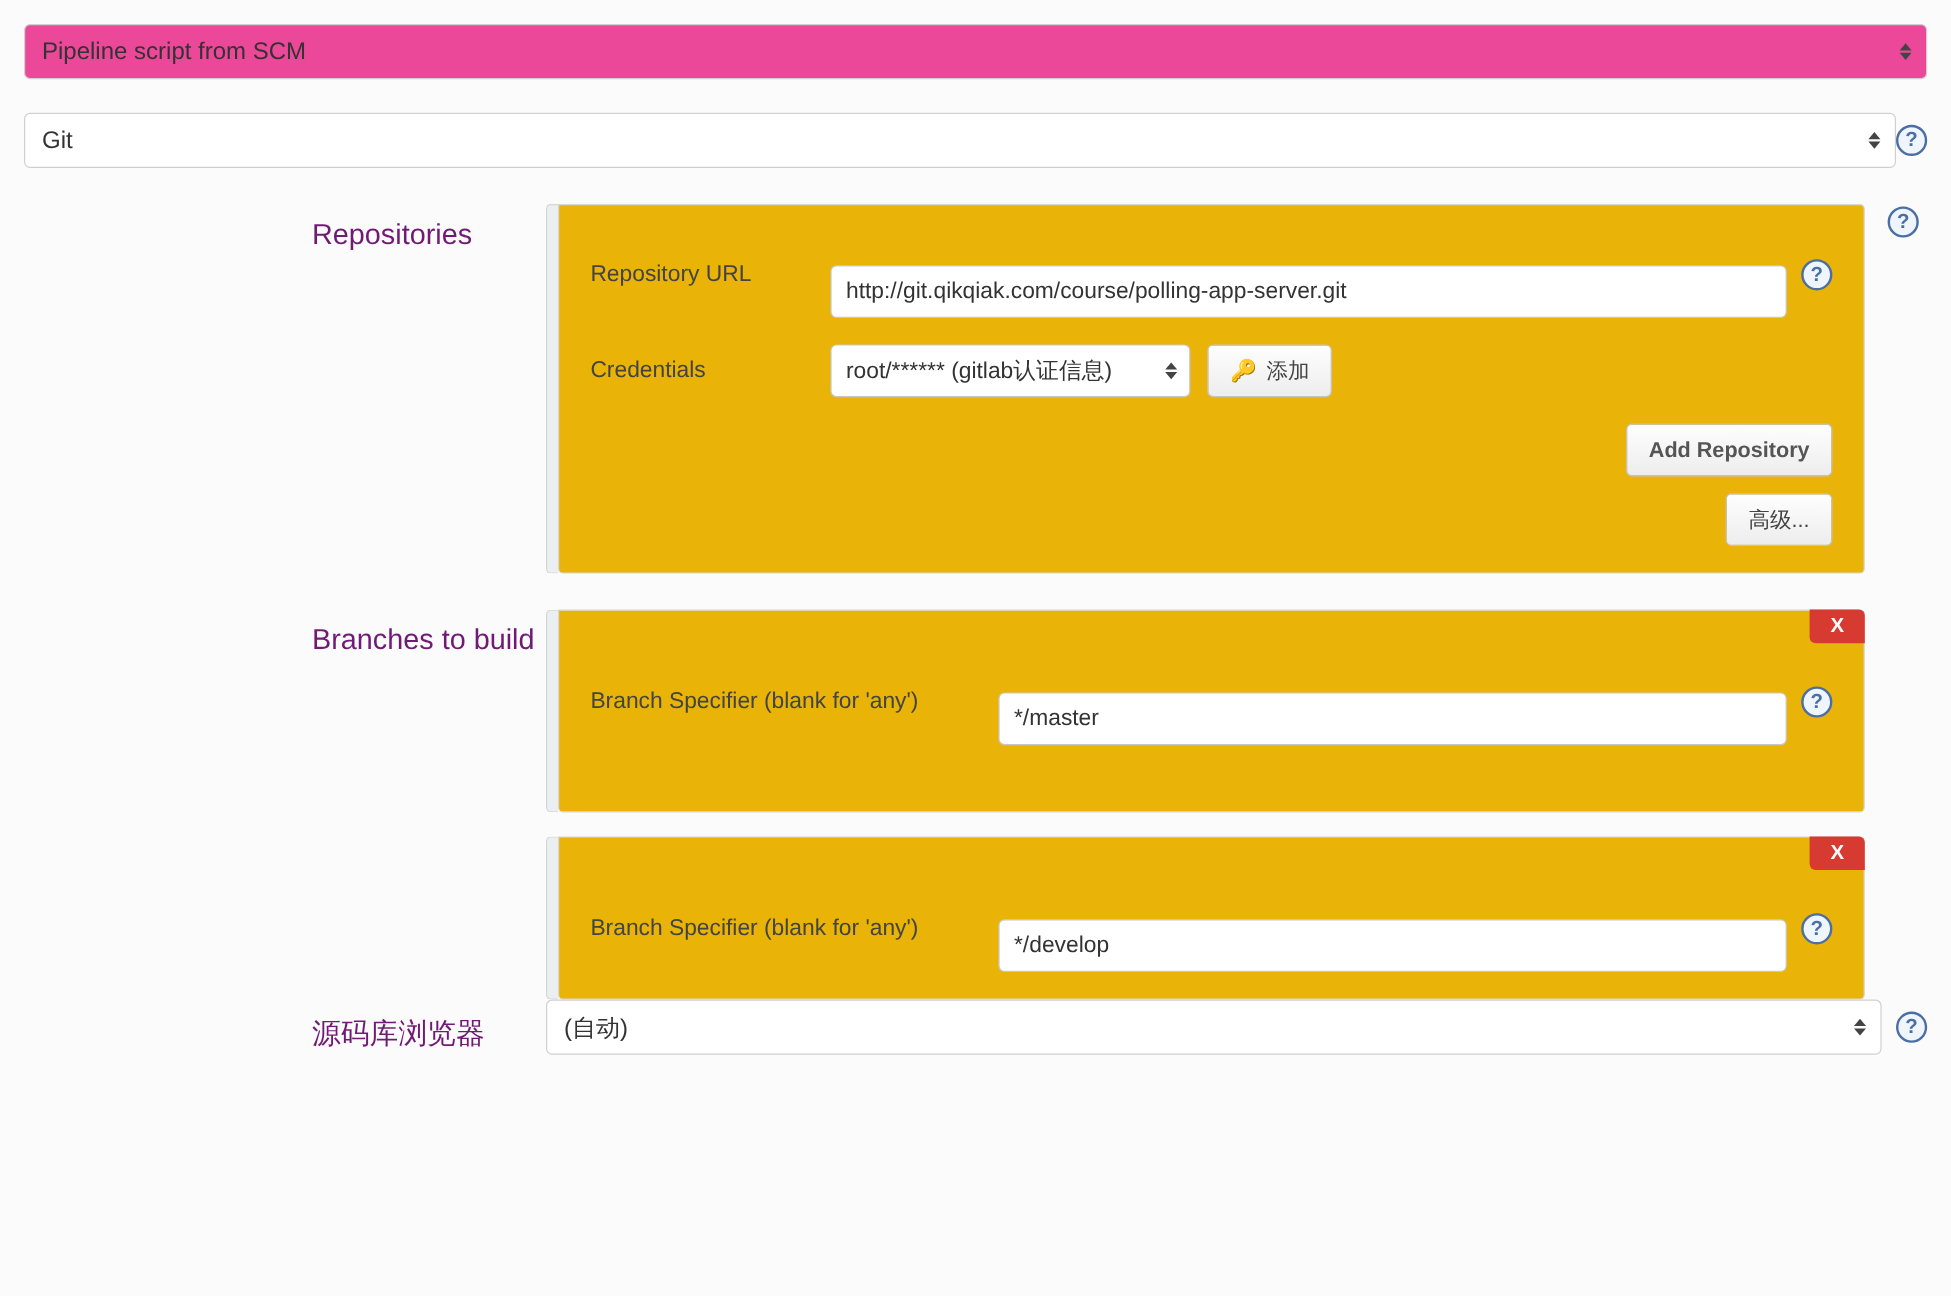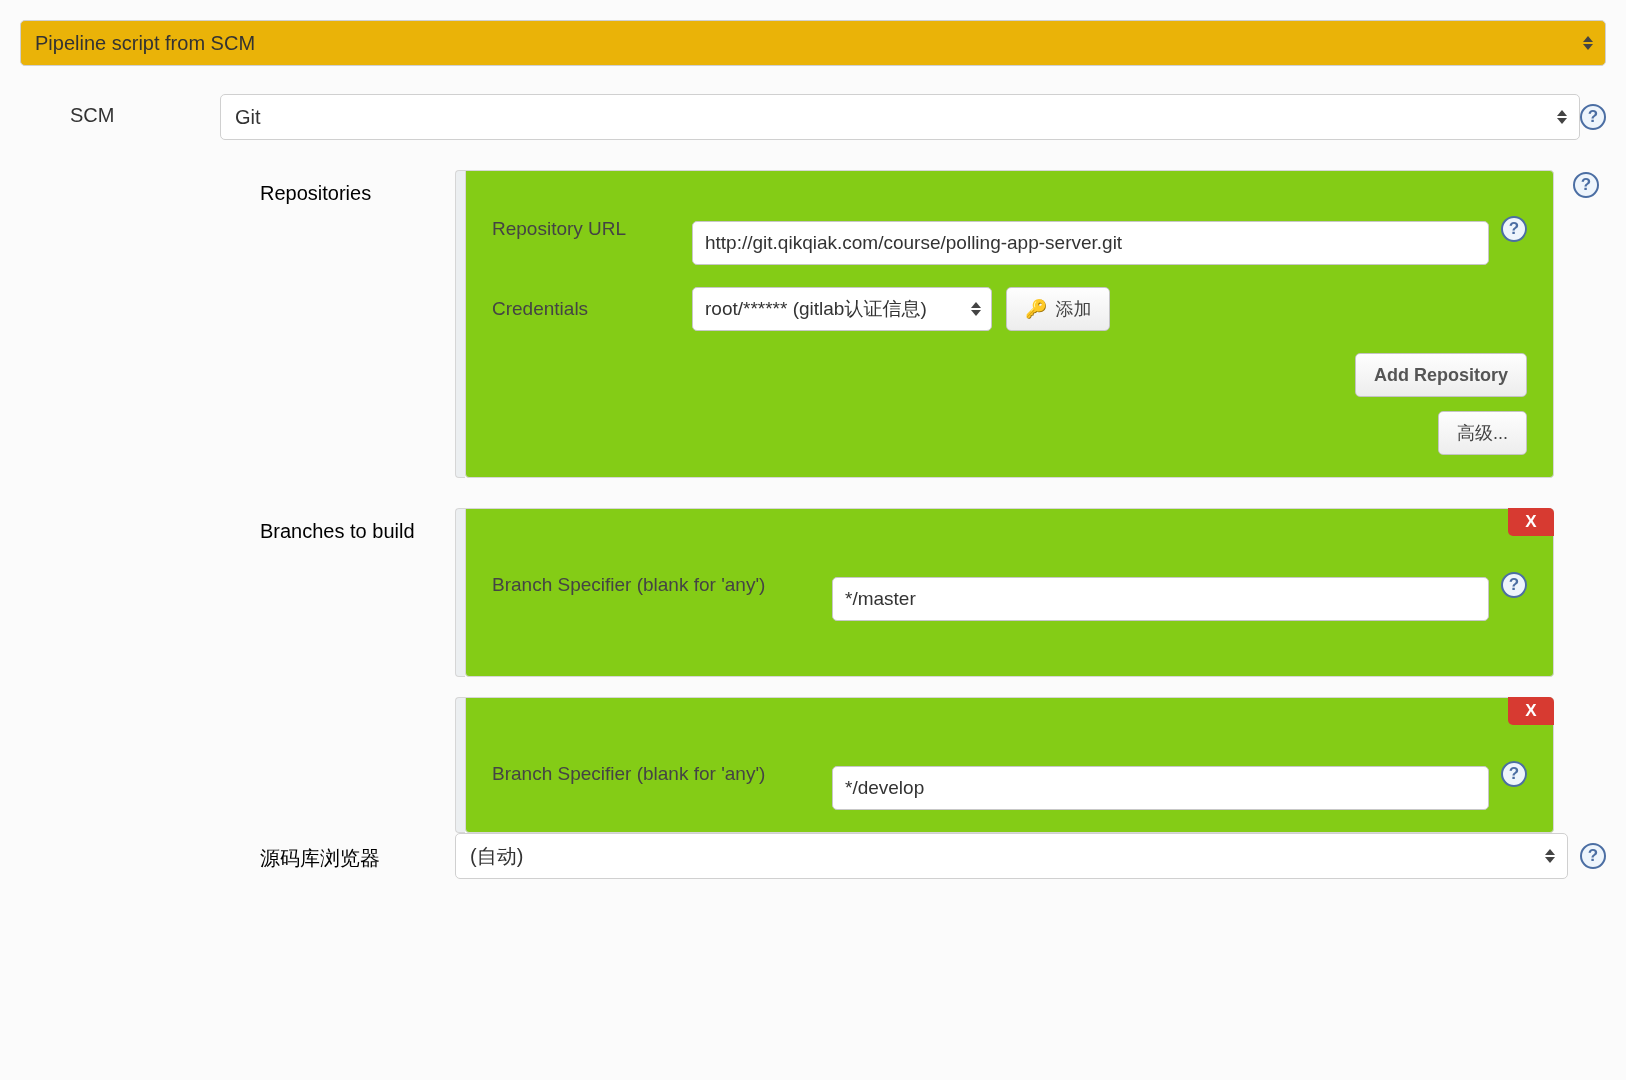--- a/index.html
+++ b/index.html
@@ -9,21 +9,21 @@
     color: #333;
     background: #fbfbfb;
     padding: 20px;
     width: 1626px;
   }
   .select-main {
     width: 100%;
     height: 46px;
     border: 1px solid #d0d0d0;
     border-radius: 5px;
-    background: #eab308;
+    background: #ec4899;
     display: flex;
     align-items: center;
     padding: 0 14px;
     position: relative;
     font-size: 20px;
   }
   .select-spinner {
     position: absolute;
     right: 12px;
     top: 50%;
@@ -37,25 +37,25 @@
   .section-row { display:flex; margin-top: 28px; }
   .section-label { width: 200px; text-align:left; padding-top:10px; padding-left: 50px; font-size:20px; color:#333; }
   .section-body  { flex:1; display:flex; align-items:flex-start; }
   .scm-select { flex:1; height:46px; border:1px solid #d0d0d0; border-radius:5px; background:#fff; display:flex; align-items:center; padding:0 14px; position:relative; font-size:20px; }
   .help-icon {
     width: 26px; height:26px; border-radius:50%; border:2px solid #4b6ea3;
     color:#4b6ea3; font-weight:bold; display:flex; align-items:center; justify-content:center;
     font-size:17px; background:#eef5fc; margin-top:10px; flex:none;
   }
   .nested-row { display:flex; margin-top:30px; }
-  .nested-label { width: 235px; padding-left: 40px; padding-top:12px; font-size:20px; color:#000000; }
+  .nested-label { width: 235px; padding-left: 40px; padding-top:12px; font-size:24px; color:#701a75; }
   .nested-body  { flex:1; display:flex; gap:12px; align-items:flex-start; }
   .panel-wrap { flex:1; display:flex; }
   .drag-handle { width:10px; background:#eceff1; border:1px solid #d6d6d6; border-right:none; border-radius:4px 0 0 4px; }
-  .panel { flex:1; background:#84cc16; border:1px solid #d6d6d6; border-radius:0 4px 4px 4px; padding:22px 26px; position:relative; }
+  .panel { flex:1; background:#eab308; border:1px solid #d6d6d6; border-radius:0 4px 4px 4px; padding:22px 26px; position:relative; }
   .panel-gap { height: 20px; }
   .frow { display:flex; align-items:center; margin-bottom:22px; }
   .frow:last-child{ margin-bottom:0; }
   .flabel { width:200px; font-size:19px; color:#444; }
   .flabel-wide { width:340px; font-size:19px; color:#444; }
   .finput { flex:1; height:44px; border:1px solid #c7c7c7; border-radius:5px; background:#fff; padding:0 12px; font-size:19px; color:#333;margin-top:28px; }
   .fselect { height:44px; border:1px solid #c7c7c7; border-radius:5px; background:#fff; padding:0 12px; font-size:19px; color:#333; display:flex; align-items:center; position:relative; min-width:300px; padding-right:30px;}
   .fselect .select-spinner{ right:10px; }
   .btn { height:44px; border:1px solid #c4c4c4; border-radius:5px; background:linear-gradient(#fefefe,#ededed); padding:0 18px; font-size:18px; color:#444; display:inline-flex; align-items:center; gap:8px; cursor:pointer; }
   .btn-bold { font-weight:600; color:#555; }
@@ -70,21 +70,20 @@
 
 <div class="select-main">
   <span>Pipeline script from SCM</span>
   <span class="select-spinner">
       <span class="tri-up"></span>
       <span class="tri-down"></span>
     </span>
 </div>
 
 <div class="section-row">
-  <div class="section-label">SCM</div>
   <div class="section-body">
     <div class="scm-select">
       <span>Git</span>
       <span class="select-spinner">
           <span class="tri-up"></span>
           <span class="tri-down"></span>
         </span>
     </div>
     <div class="help-icon">?</div>
   </div>

